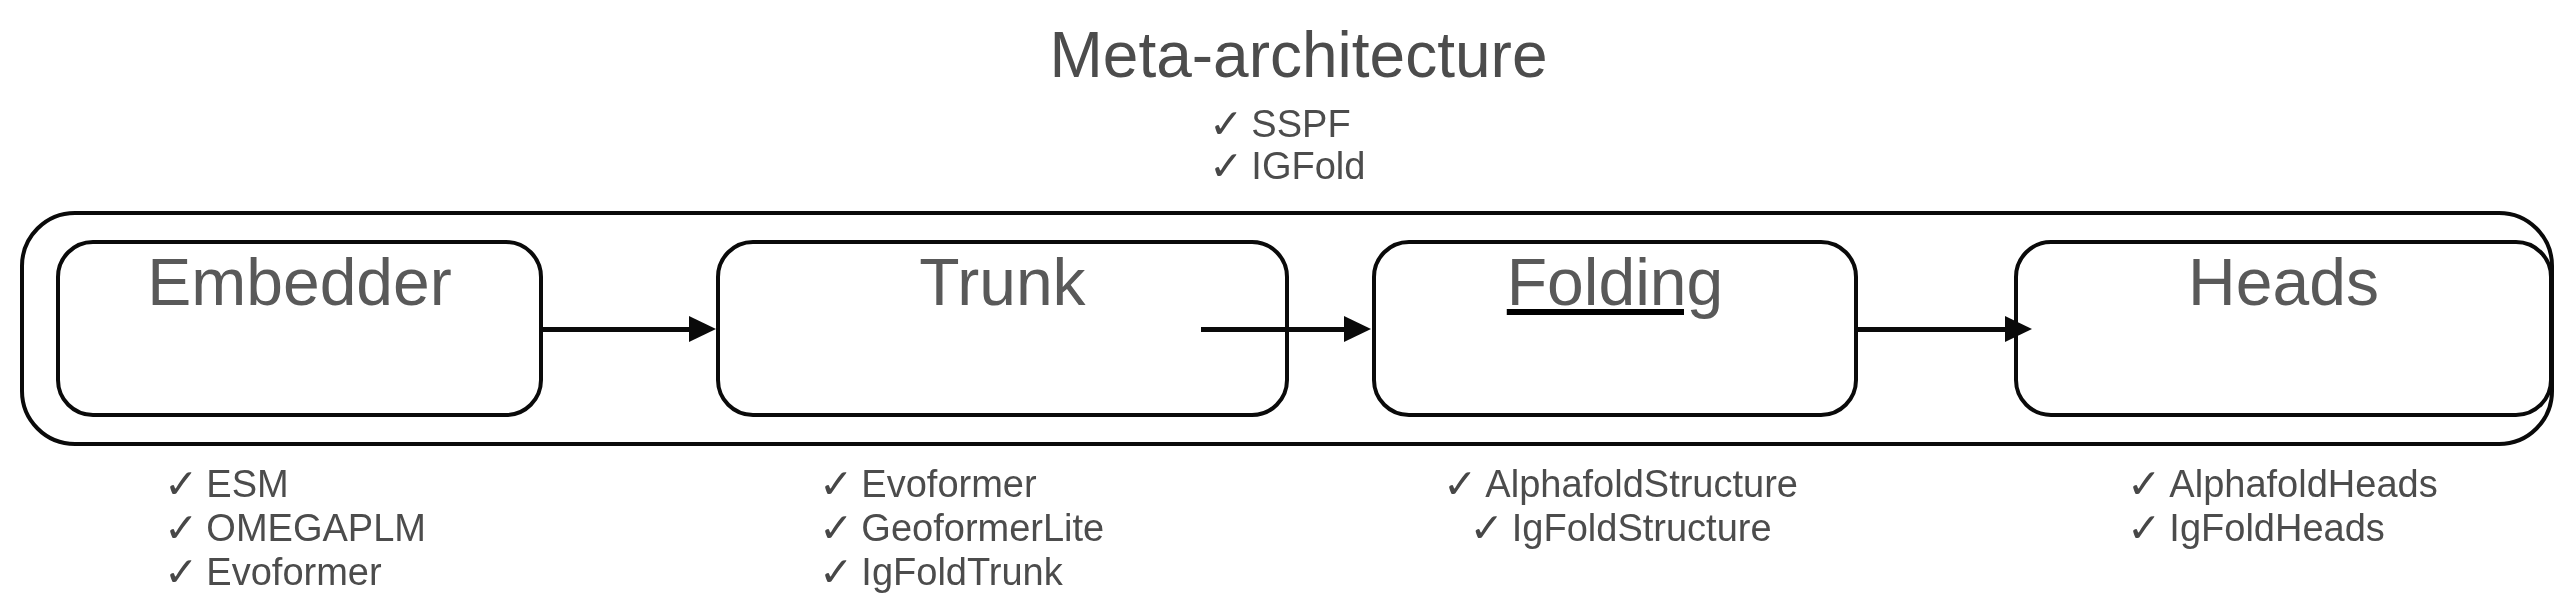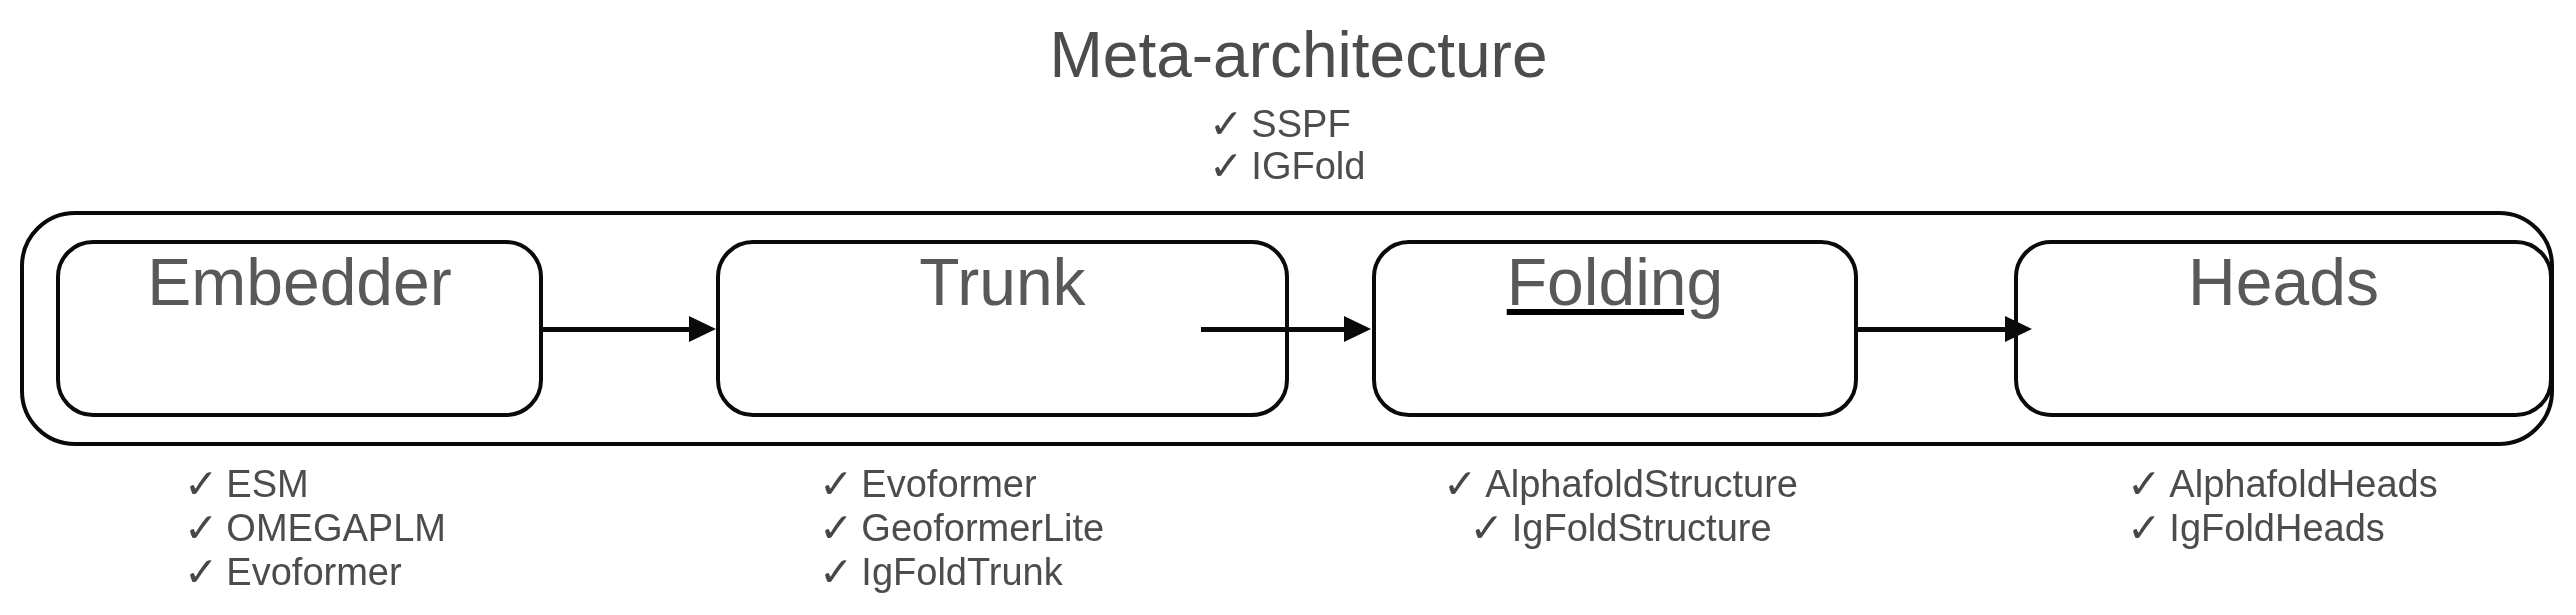--- a/index.html
+++ b/index.html
@@ -43,21 +43,21 @@
   }
   .arrow .head {
     position: absolute; right: 0; top: 0;
     width: 0; height: 0;
     border-top: 13.4px solid transparent;
     border-bottom: 13.4px solid transparent;
     border-left: 27px solid #0a0a0a;
   }
 
   #m-list  { left: 1209px; top: 103px; }
-  #list-0  { left: 184px;  top: 462px; }
+  #list-0  { left: 164px;  top: 462px; }
   #list-1  { left: 819px;  top: 462px; }
   #list-2  { left: 1443px; top: 462px; text-align: center; }
   #list-3  { left: 2127px; top: 462px; }
 
   #box-0 { left: 56px;   width: 487px; }
   #box-1 { left: 716px;  width: 573px; }
   #box-2 { left: 1372px; width: 486px; text-decoration: underline; }
   #box-3 { left: 2000px; width: 539px; margin-left: 14px; }
 
   #arr-0 { left: 543px;  width: 173px; }

